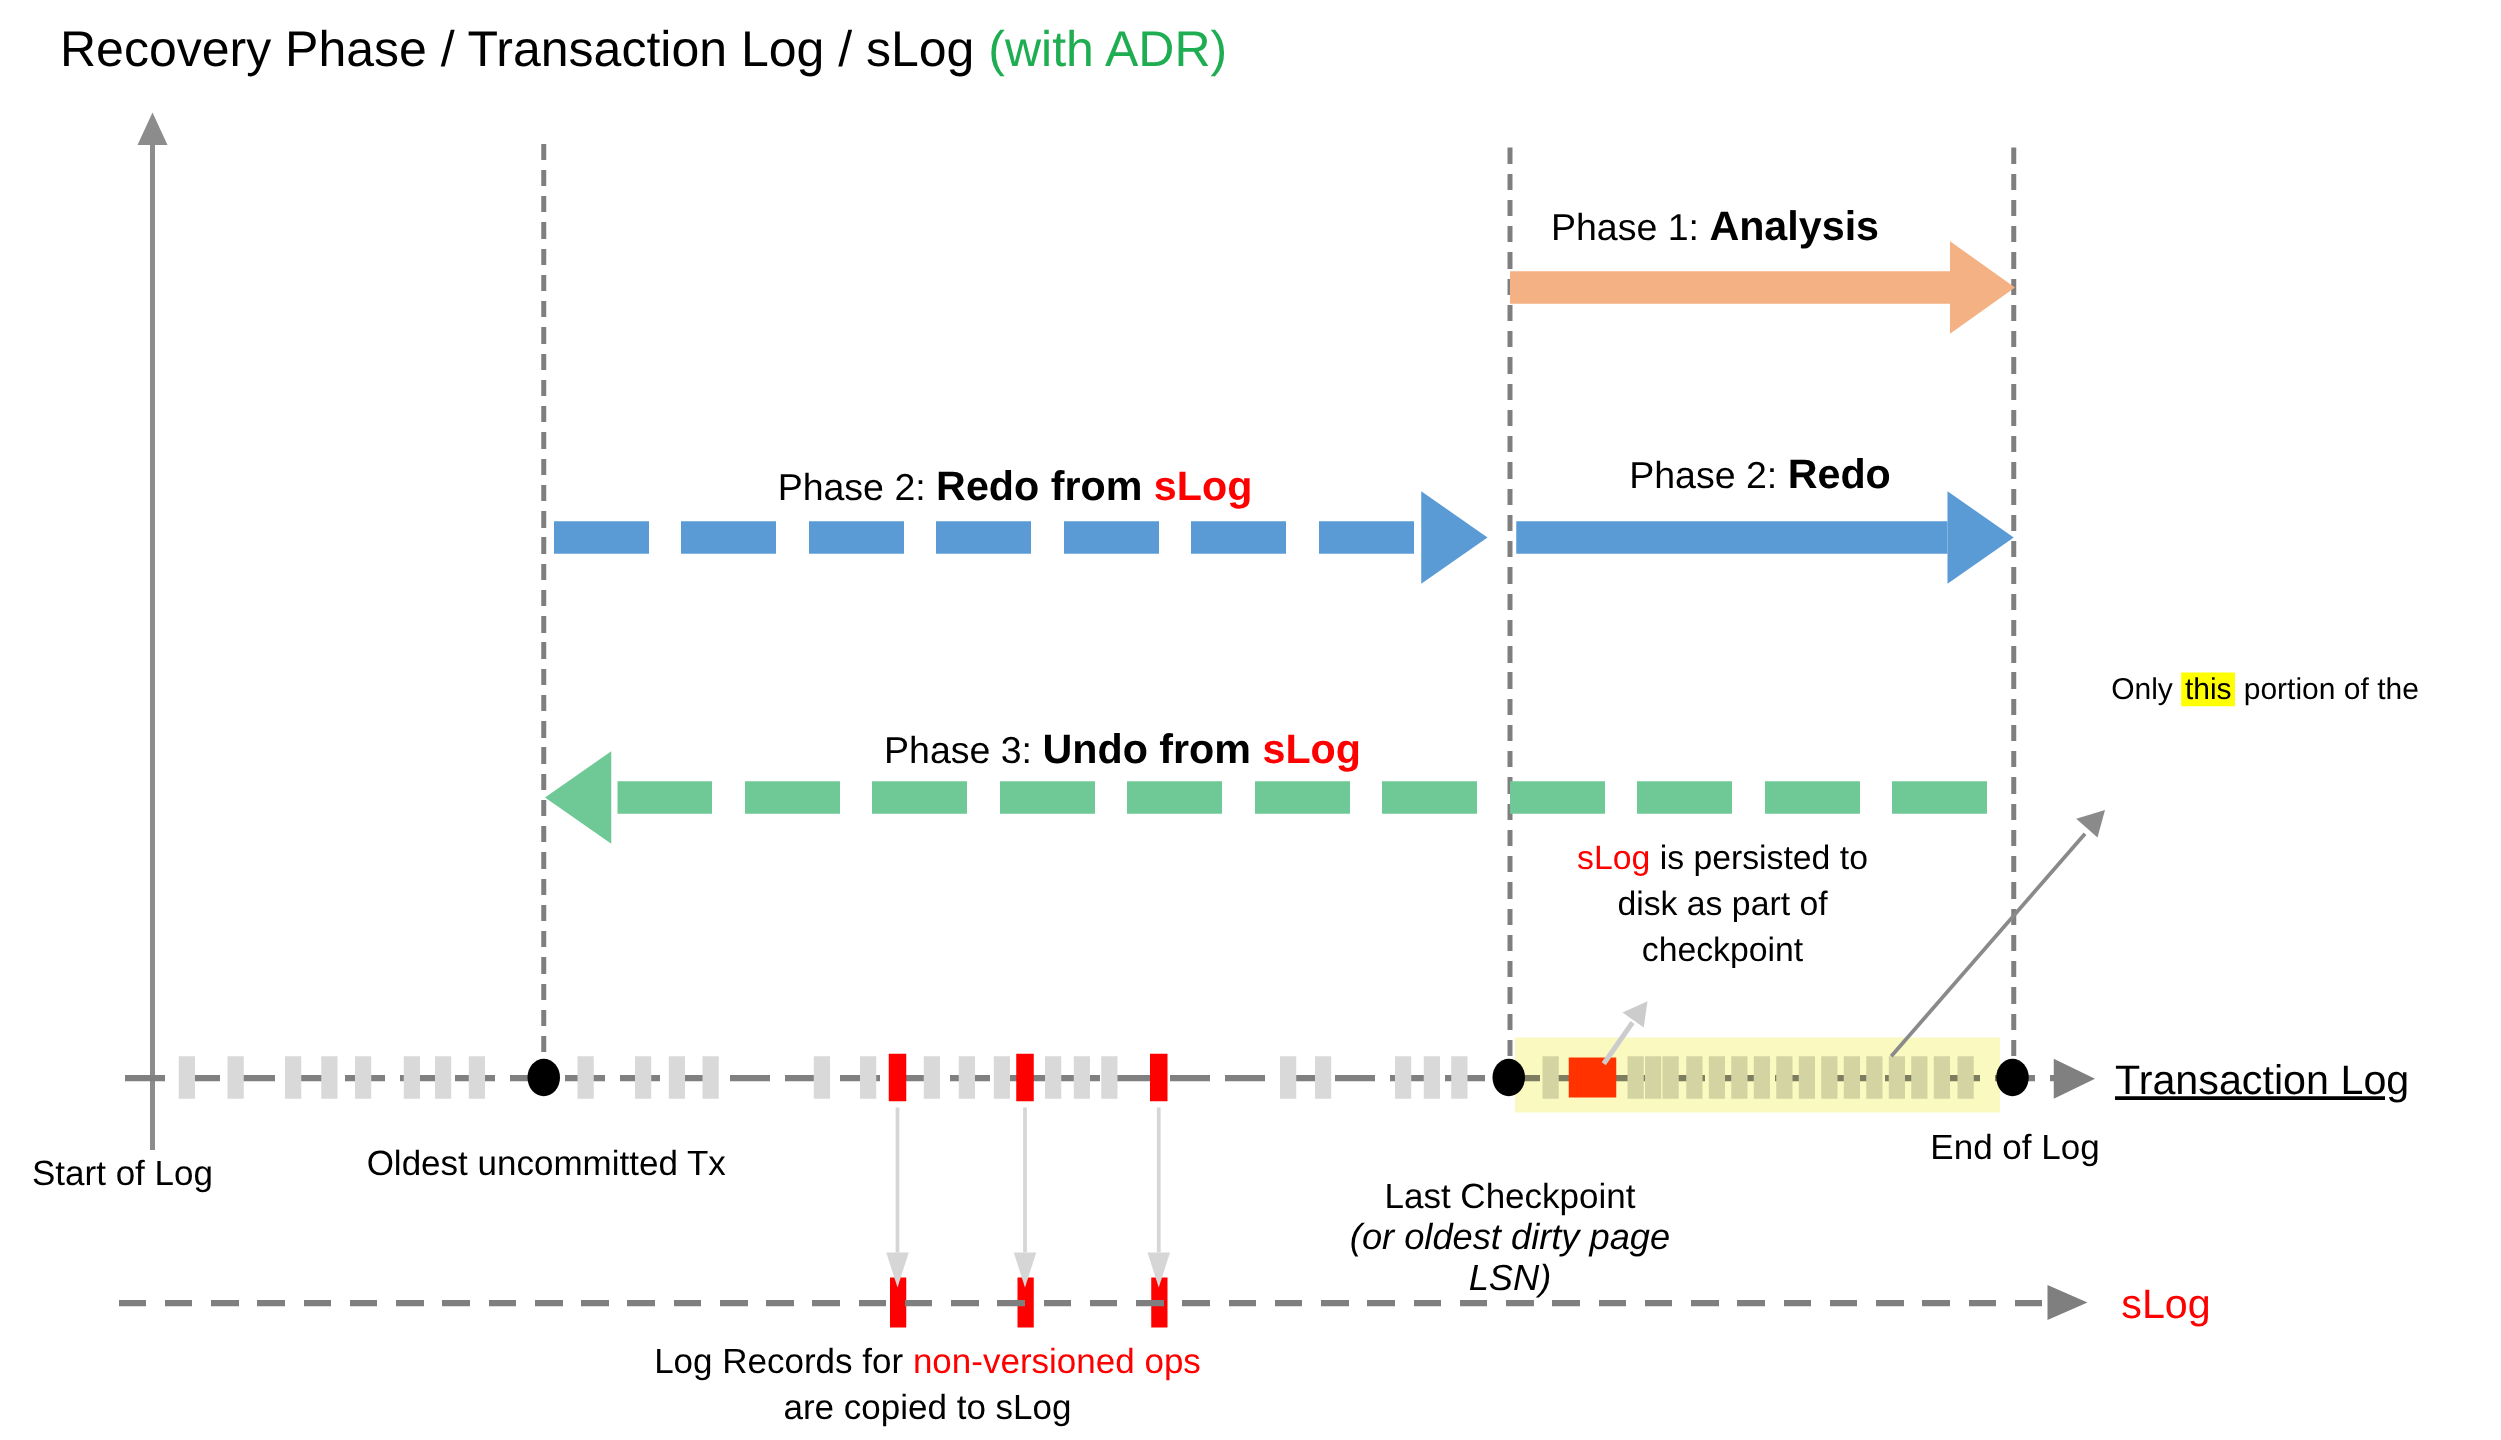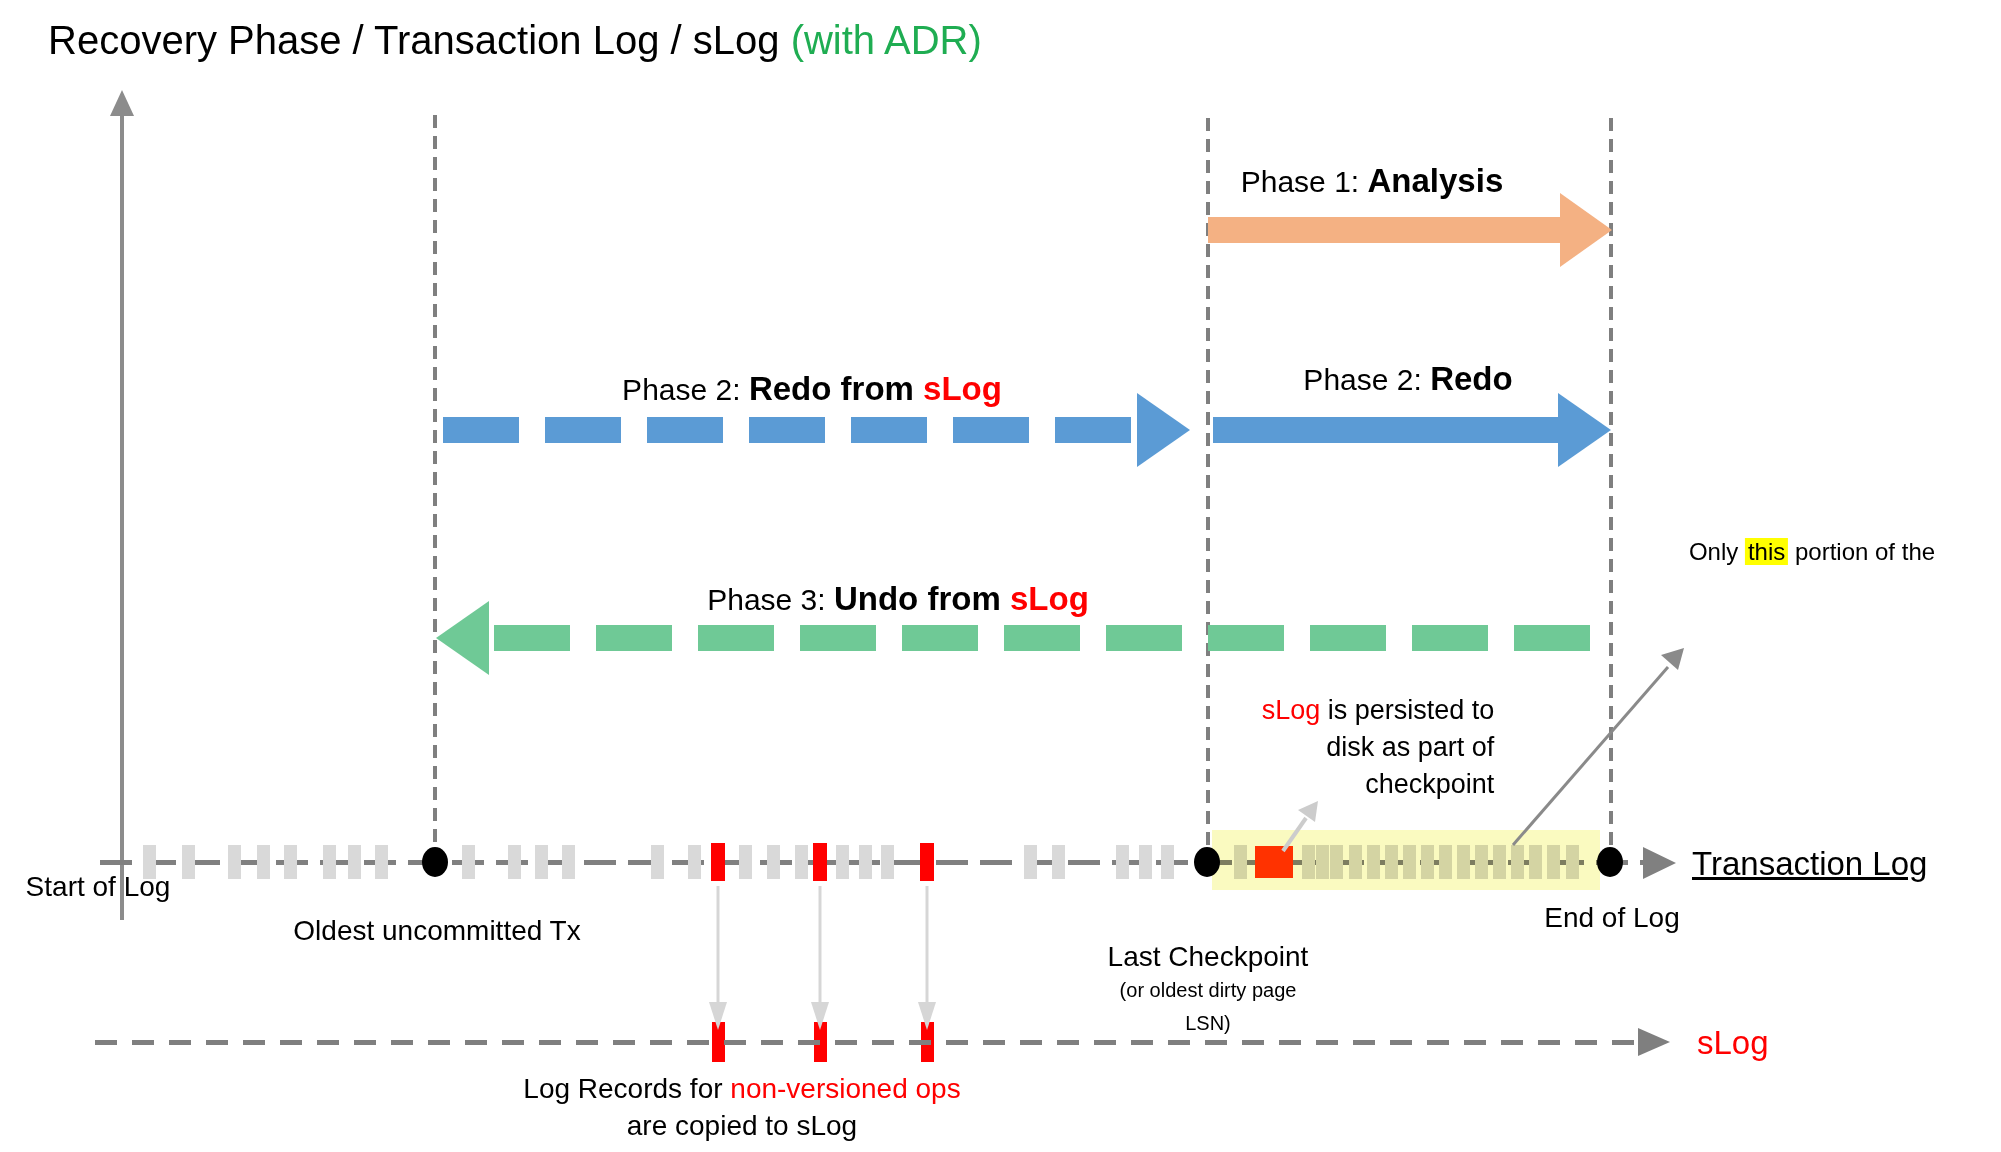--- a/index.html
+++ b/index.html
@@ -53,28 +53,28 @@
   .phlabel b{font-size:33px;}
   .accent-red{color:#FF0000;}
   #lbl-p1{left:1372px;top:162px;}
   #lbl-p2l{left:812px;top:370px;}
   #lbl-p2r{left:1408px;top:360px;}
   #lbl-p3{left:898px;top:580px;}
   
   .note{text-align:center;transform:translateX(-50%);white-space:nowrap;}
   #note-scan{left:1812px;top:532px;font-size:24px;line-height:40px;}
   #note-scan .hl{background:#FFFF00;padding:0 3px;}
-  #note-persist{left:1378px;top:692px;font-size:27px;line-height:37px;text-align:right;}
+  #note-persist{left:1378px;top:668px;font-size:27px;line-height:37px;}
   #note-copy{left:742px;top:1070px;font-size:28px;line-height:37px;}
   
   .axlabel{text-align:center;transform:translateX(-50%);font-size:28px;line-height:34px;white-space:nowrap;}
-  #lbl-start{left:98px;top:870px;}
+  #lbl-start{left:98px;top:922px;}
   #lbl-oldest{left:437px;top:914px;}
   #lbl-checkpoint{left:1208px;top:940px;}
-  #lbl-checkpoint .sub{font-size:20px;line-height:33px;}
+  #lbl-checkpoint .sub{font-size:29px;font-style:italic;line-height:33px;}
   #lbl-end{left:1612px;top:901px;}
   #lbl-tlog{left:1692px;top:845px;font-size:33px;white-space:nowrap;text-decoration:underline;}
   
   .slog-line{left:95px;top:1040px;width:1543px;height:5px;
       background:repeating-linear-gradient(90deg,#7F7F7F 0 22px,transparent 22px 37px);}
   .slog-head{left:1638px;top:1028px;width:0;height:0;border-top:14px solid transparent;
       border-bottom:14px solid transparent;border-left:32px solid #7F7F7F;}
   #lbl-slog{left:1697px;top:1024px;font-size:33px;color:#FF0000;white-space:nowrap;}
   #arrow-svg{left:0;top:0;pointer-events:none;}
 </style>

